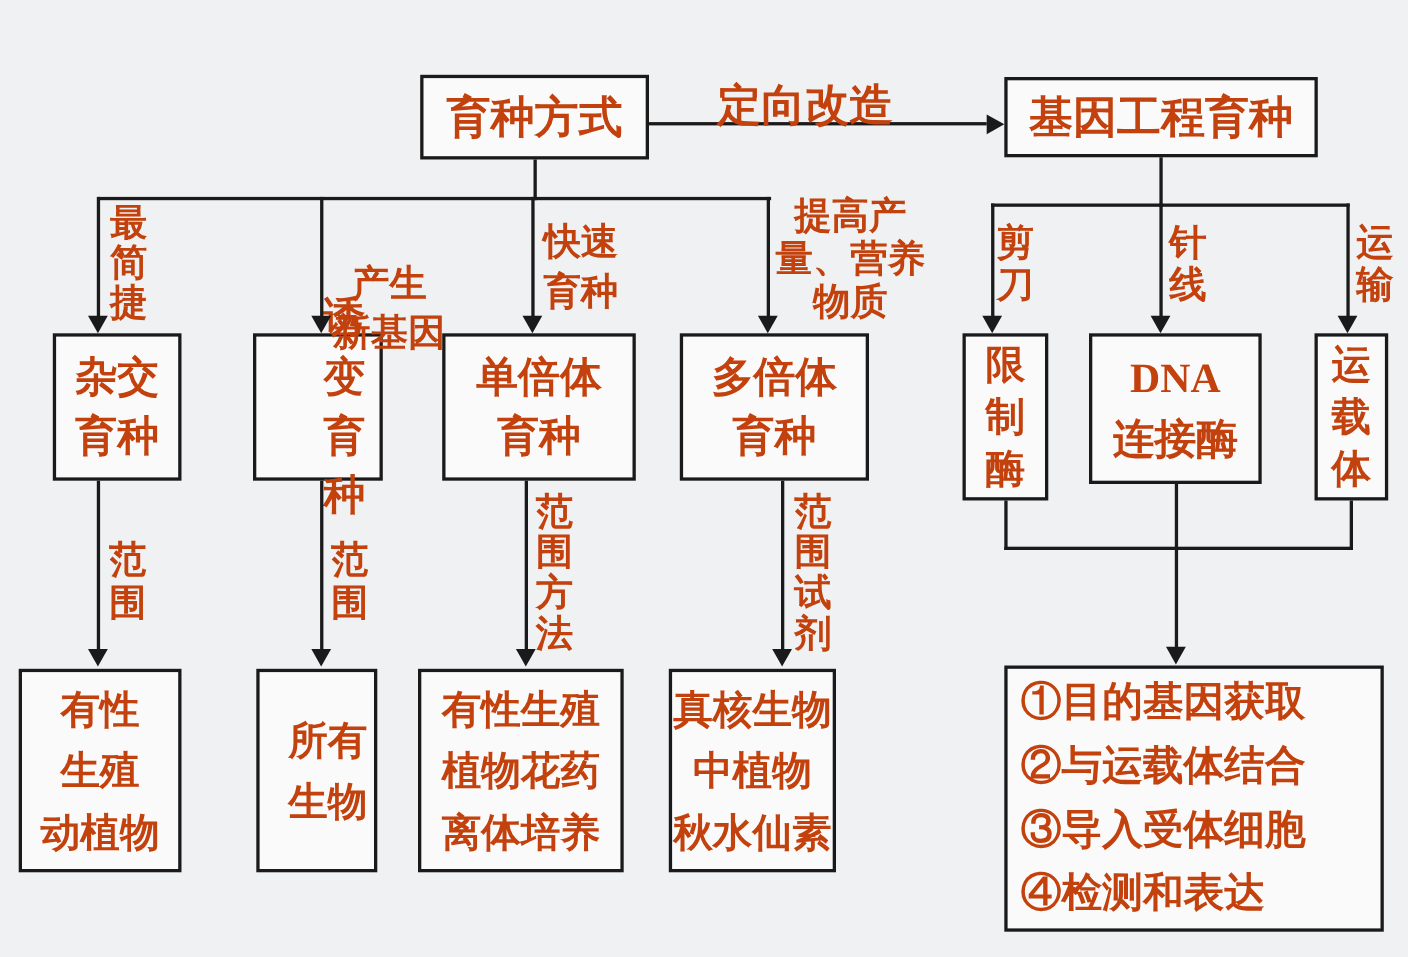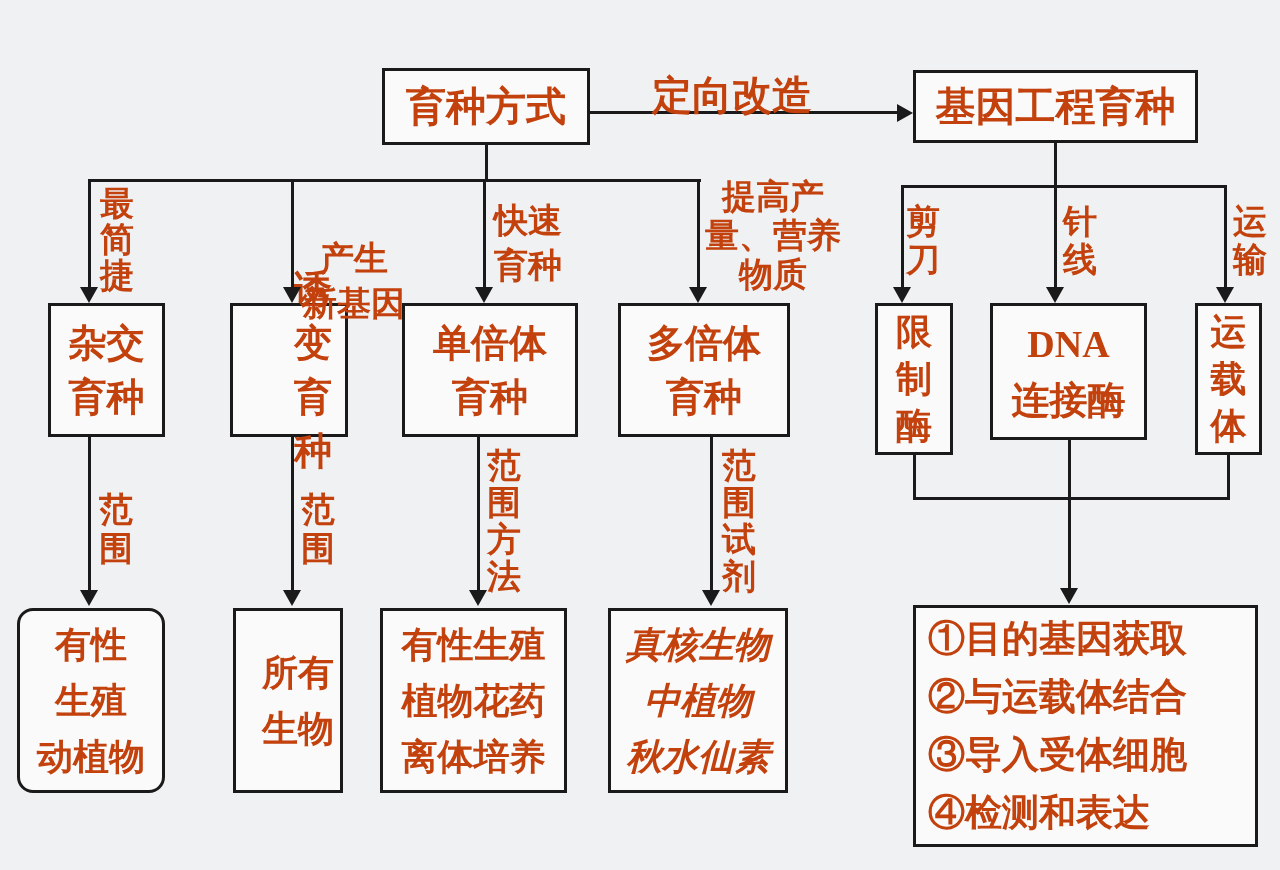--- a/index.html
+++ b/index.html
@@ -47,24 +47,24 @@
   
   #box-breeding{left:382px;top:68px;width:208px;height:77px;font-size:40px;}
   #box-gene-eng{left:913px;top:70px;width:285px;height:73px;font-size:40px;}
   #box-hybrid{left:48px;top:303px;width:117px;height:134px;font-size:38px;line-height:54px;}
   #box-mutation{left:230px;top:303px;width:118px;height:134px;font-size:38px;line-height:54px;padding-left:48px;}
   #box-haploid{left:402px;top:303px;width:176px;height:134px;font-size:38px;line-height:54px;}
   #box-polyploid{left:618px;top:303px;width:172px;height:134px;font-size:38px;line-height:54px;}
   #box-restriction{left:875px;top:303px;width:78px;height:152px;font-size:36px;line-height:47px;}
   #box-ligase{left:990px;top:303px;width:157px;height:137px;font-size:38px;line-height:56px;}
   #box-vector{left:1195px;top:303px;width:67px;height:152px;font-size:36px;line-height:47px;}
-  #box-sexual{left:17px;top:608px;width:148px;height:185px;font-size:36px;line-height:56px;border-radius:16px;}
+  #box-sexual{left:17px;top:608px;width:148px;height:185px;font-size:36px;line-height:56px;}
   #box-all{left:233px;top:608px;width:110px;height:185px;font-size:36px;line-height:56px;padding-left:20px;}
   #box-anther{left:380px;top:608px;width:187px;height:185px;font-size:36px;line-height:56px;}
-  #box-colchicine{left:608px;top:608px;width:180px;height:185px;font-size:36px;line-height:56px;font-style:italic;}
+  #box-colchicine{left:608px;top:608px;width:152px;height:185px;font-size:36px;line-height:56px;}
   #box-steps{left:913px;top:605px;width:345px;height:242px;font-size:37px;line-height:58px;justify-content:flex-start;text-align:left;padding-left:12px;}
   
   #lbl-directed{left:652px;top:68px;font-size:40px;}
   #lbl-simplest{left:100px;top:186px;font-size:34px;line-height:36px;}
   #lbl-newgene{left:303px;top:192px;font-size:34px;line-height:45px;margin-top:44px;}
   #lbl-rapid{left:494px;top:198px;font-size:34px;line-height:45px;}
   #lbl-improve{left:705px;top:177px;font-size:34px;line-height:39px;}
   #lbl-scope1{left:99px;top:490px;font-size:34px;line-height:39px;}
   #lbl-scope2{left:301px;top:490px;font-size:34px;line-height:39px;}
   #lbl-scope-method{left:487px;top:447px;font-size:34px;line-height:37px;}

